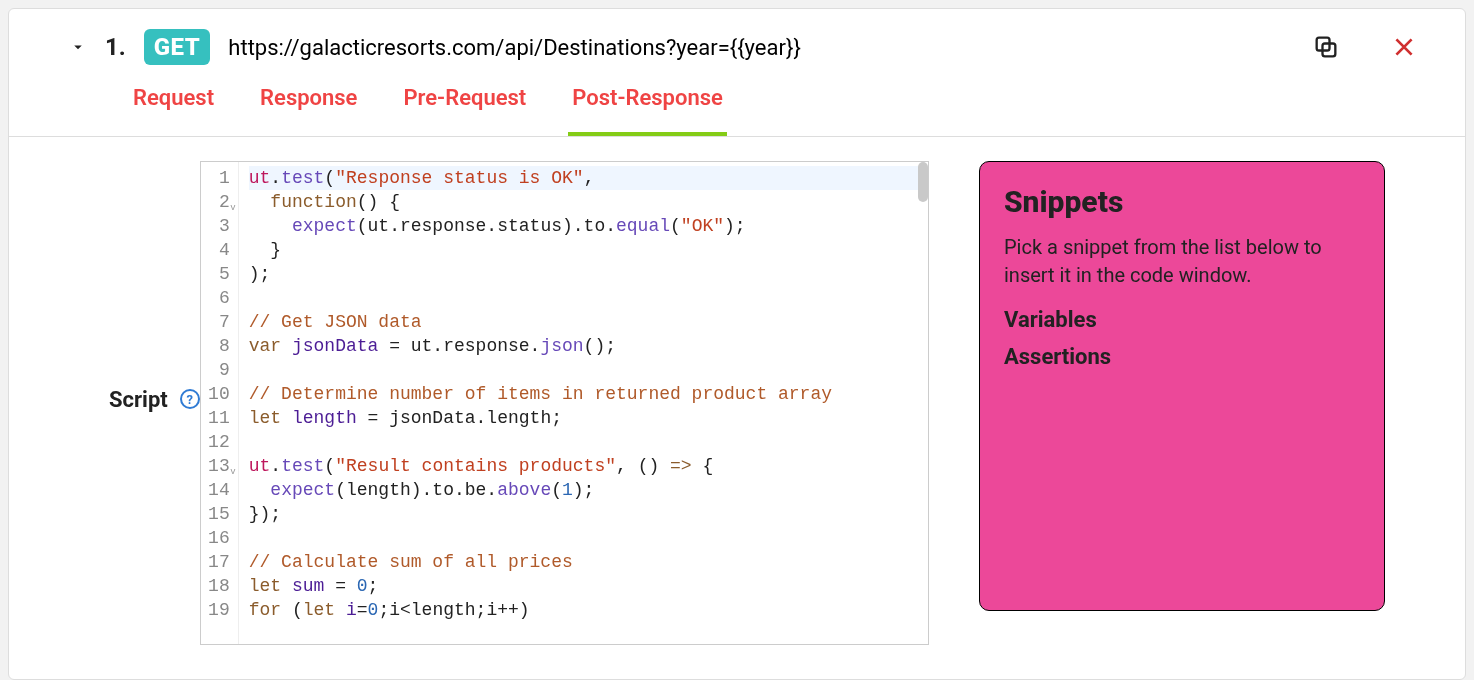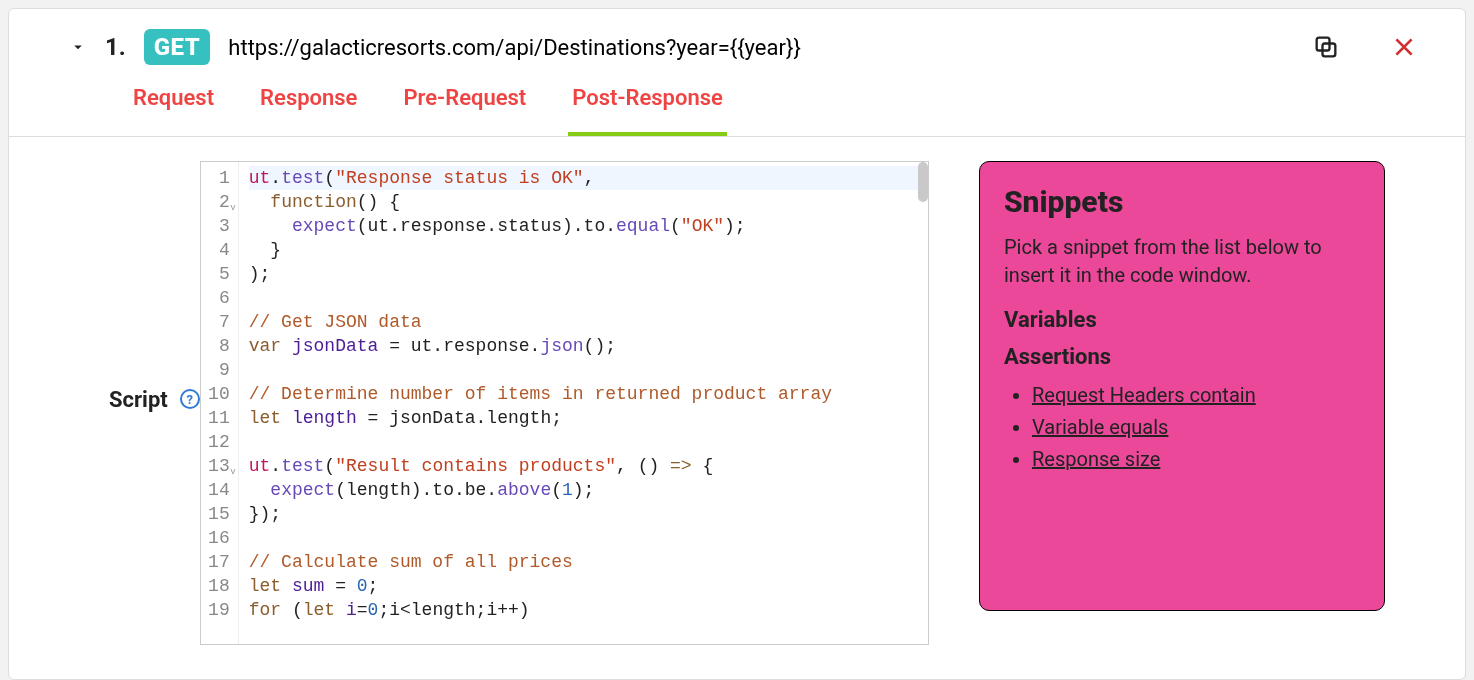--- a/index.html
+++ b/index.html
@@ -118,24 +118,19 @@
       </div>
     </div>
 
     <div class="right">
       <div class="snippets">
         <h2>Snippets</h2>
         <p>Pick a snippet from the list below to insert it in the code window.</p>
         <div id="snip-groups">
             <h3>Variables</h3>
             <h3>Assertions</h3>
-            <ul>
-              <li><span>Request Headers contain</span></li>
-              <li><span>Variable equals</span></li>
-              <li><span>Response size</span></li>
-            </ul>
           </div>
       </div>
     </div>
 
   </div>
 
 </div>
 
 </body></html>

